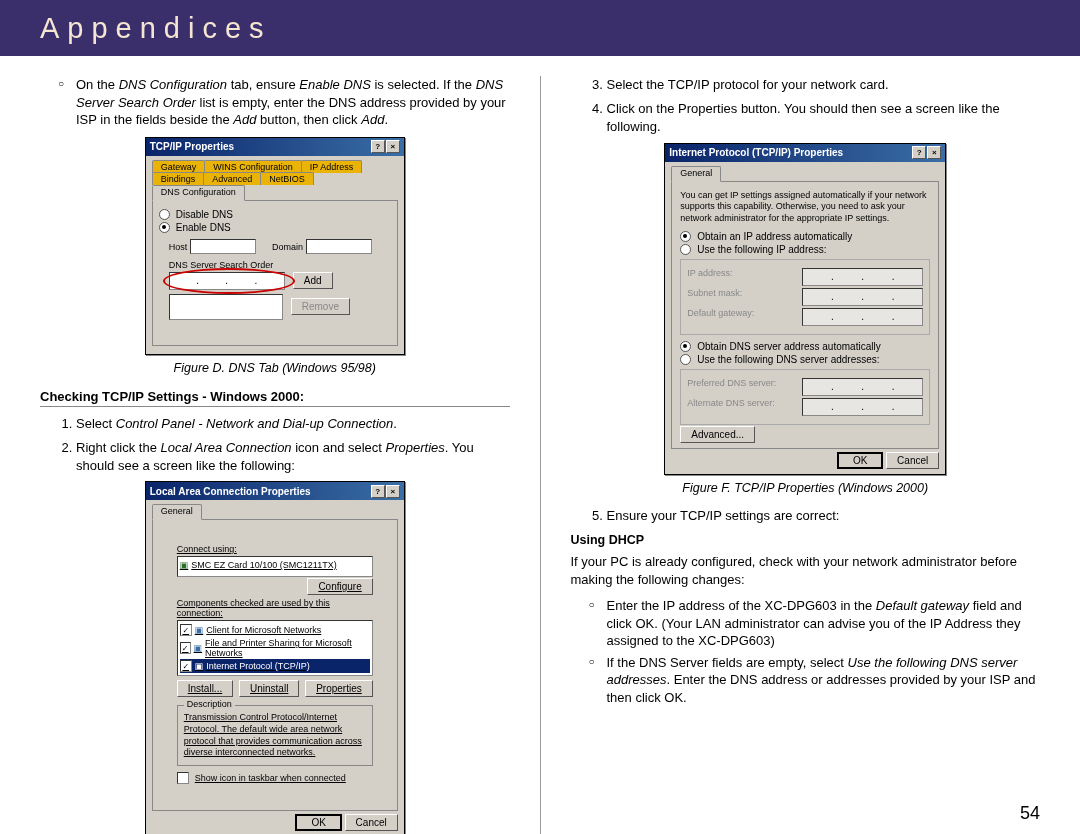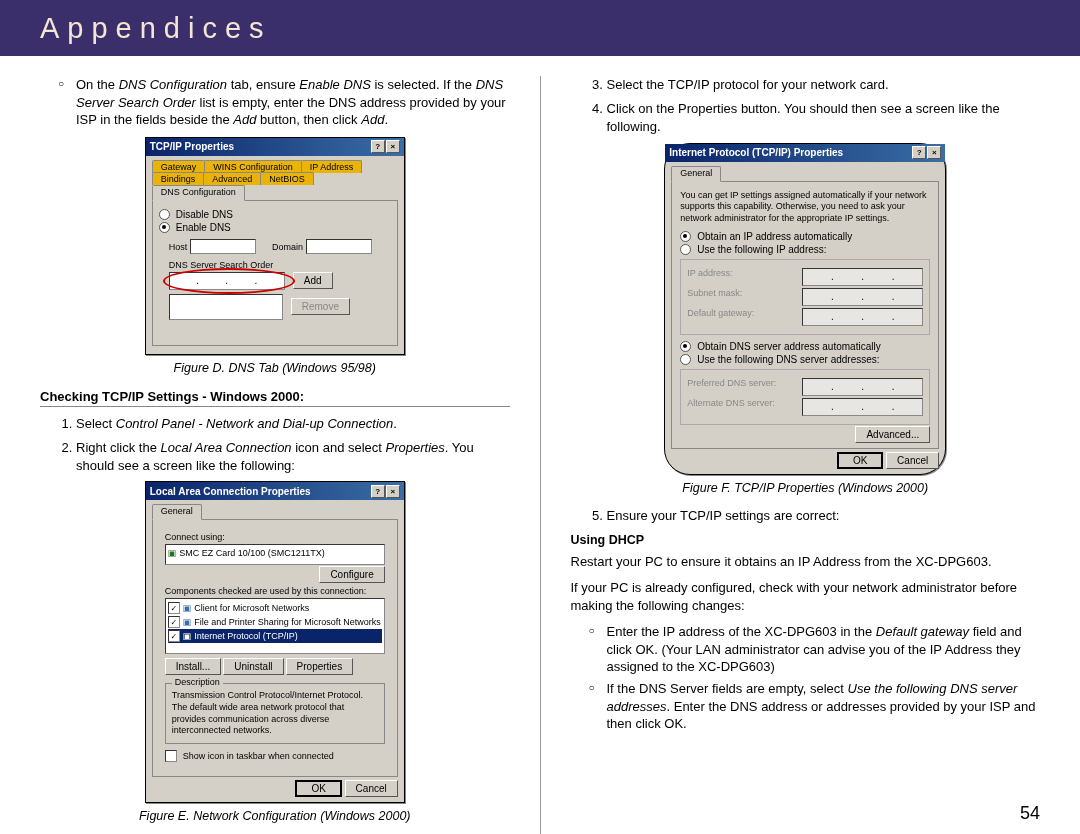--- a/index.html
+++ b/index.html
@@ -260,21 +260,21 @@
         <span>Local Area Connection Properties</span>
         <span class="dlg-title-btns">
           <span class="tbtn">?</span>
           <span class="tbtn">×</span>
         </span>
       </div>
       <div class="dlg-body">
         <div class="tabs">
             <span class="tab active">General</span>
           </div>
-        <div class="tab-panel" style="padding:12px;">
+        <div class="tab-panel" style="padding:24px;text-decoration:underline;">
           <div class="grey-label">Connect using:</div>
           <div class="listbox" style="margin:2px 0 4px 0; height:15px;">
               <div class="row">
                 <span style="color:#2a6e2a;">▣</span>
                 <span>SMC EZ Card 10/100 (SMC1211TX)</span>
               </div>
             </div>
           <div style="text-align:right;"><span class="btn">Configure</span></div>
           <div class="grey-label" style="margin-top:6px;">Components checked are used by this connection:</div>
           <div class="listbox" style="height:50px; margin:2px 0 4px 0;">
@@ -287,21 +287,21 @@
                 <span class="chk">✓</span>
                 <span style="color:#3a6ea5;">▣</span>
                 <span>File and Printer Sharing for Microsoft Networks</span>
               </div>
             <div class="row sel">
                 <span class="chk" style="background:#fff;color:#000;">✓</span>
                 <span>▣</span>
                 <span>Internet Protocol (TCP/IP)</span>
               </div>
           </div>
-          <div style="display:flex; gap:2px; justify-content:flex-start;">
+          <div style="display:flex; gap:2px; justify-content:space-between;">
             <span class="btn">Install...</span>
             <span class="btn">Uninstall</span>
             <span class="btn">Properties</span>
           </div>
           <div class="groupbox" style="margin-top:8px;">
             <span class="glabel">Description</span>
             <div class="grey-label" style="font-size:9px; line-height:1.3;">Transmission Control Protocol/Internet Protocol. The default wide area network protocol that provides communication across diverse interconnected networks.</div>
           </div>
           <div class="radio-row" style="margin-top:6px;">
               <span class="chk"></span>
@@ -318,21 +318,21 @@
   </div>
 
   <div class="divider"></div>
 
   <div class="col">
     <ol class="steps" start="3">
       <li>Select the TCP/IP protocol for your network card.</li>
       <li>Click on the Properties button. You should then see a screen like the following.</li>
     </ol>
 
-    <div class="dlg" style="width:280px;border-radius:26px;">
+    <div class="dlg" style="width:280px;">
       <div class="dlg-title">
         <span>Internet Protocol (TCP/IP) Properties</span>
         <span class="dlg-title-btns">
           <span class="tbtn">?</span>
           <span class="tbtn">×</span>
         </span>
       </div>
       <div class="dlg-body">
         <div class="tabs">
             <span class="tab active">General</span>
@@ -372,36 +372,35 @@
           <div class="groupbox" style="border-color:#aaa;">
             <div style="display:flex; justify-content:space-between; margin:2px 0;">
                 <span class="disabled-text grey-label">Preferred DNS server:</span>
                 <span class="ip-field disabled"><span class="ip-seg"></span>.<span class="ip-seg"></span>.<span class="ip-seg"></span>.<span class="ip-seg"></span></span>
               </div>
             <div style="display:flex; justify-content:space-between; margin:2px 0;">
                 <span class="disabled-text grey-label">Alternate DNS server:</span>
                 <span class="ip-field disabled"><span class="ip-seg"></span>.<span class="ip-seg"></span>.<span class="ip-seg"></span>.<span class="ip-seg"></span></span>
               </div>
           </div>
-          <div style="text-align:right; margin-top:0;"><span class="btn">Advanced...</span></div>
+          <div style="margin-top:0;"><span class="btn">Advanced...</span></div>
         </div>
         <div style="text-align:right; margin-top:6px;">
           <span class="btn" style="border:2px solid #000; padding:1px 14px;">OK</span>
           <span class="btn">Cancel</span>
         </div>
       </div>
     </div>
     <div class="figcap">Figure F. TCP/IP Properties (Windows 2000)</div>
 
     <ol class="steps" start="5">
       <li>Ensure your TCP/IP settings are correct:</li>
     </ol>
 
     <div class="subhead">Using DHCP</div>
-    <p class="body">Restart your PC to ensure it obtains an IP Address from the XC-DPG603.</p>
 
     <p class="body">If your PC is already configured, check with your network administrator before making the following changes:</p>
     <ul class="bullet">
       <li>Enter the IP address of the XC-DPG603 in the <span class="italic">Default gateway</span> field and click OK. (Your LAN administrator can advise you of the IP Address they assigned to the XC-DPG603)</li>
       <li>If the DNS Server fields are empty, select <span class="italic">Use the following DNS server addresses</span>. Enter the DNS address or addresses provided by your ISP and then click OK.</li>
     </ul>
   </div>
 
 </div>
 

